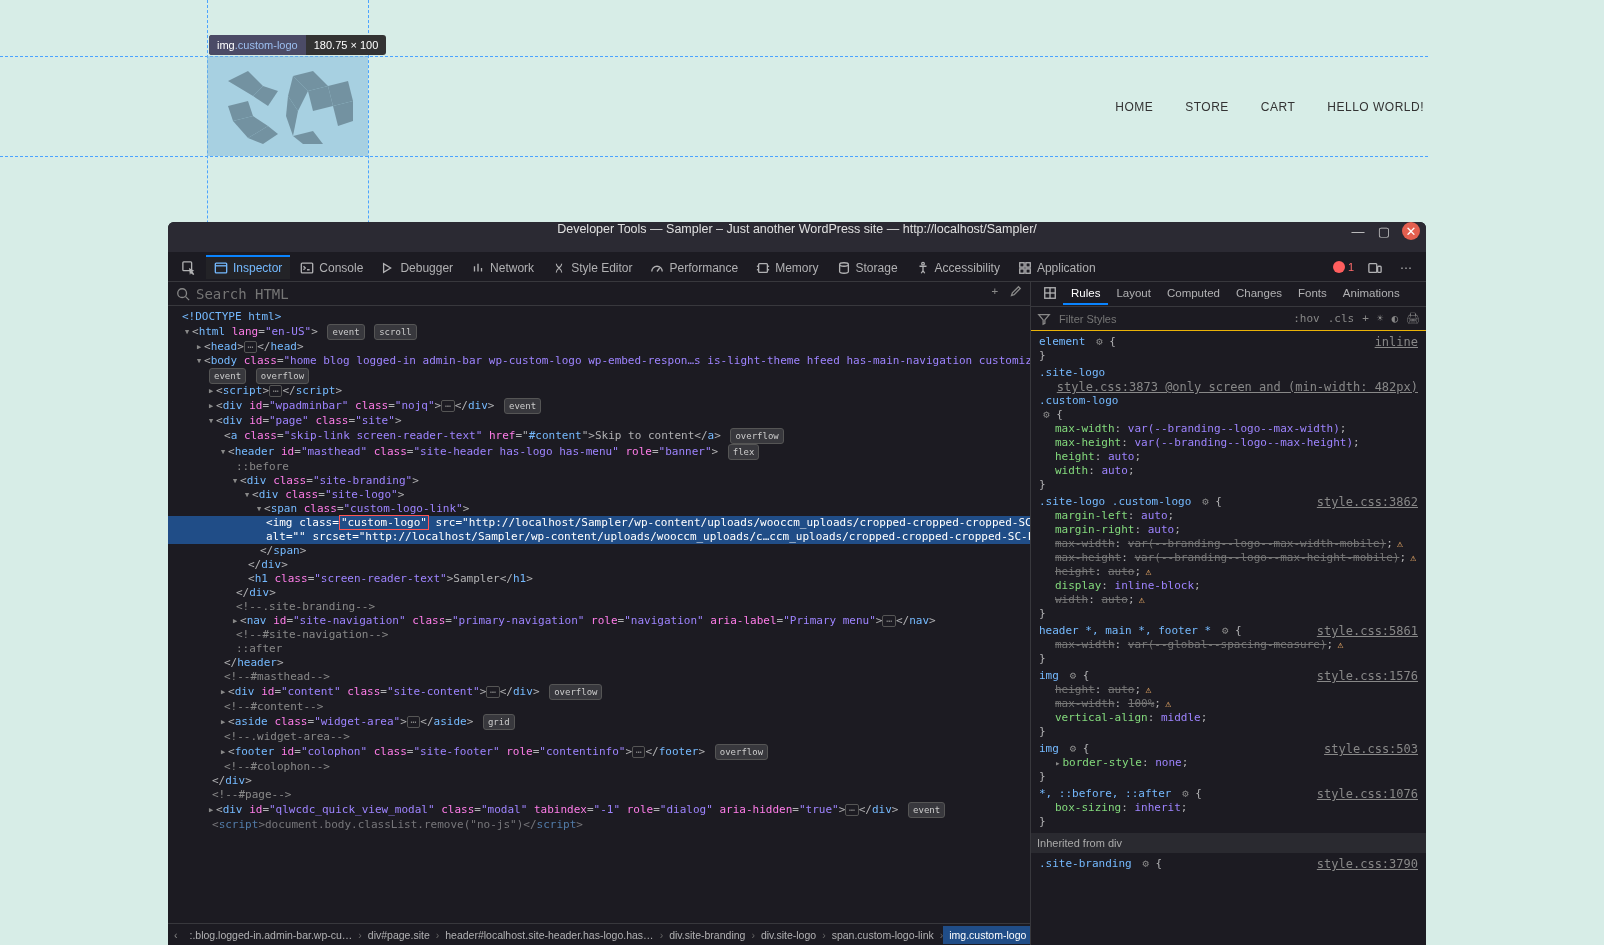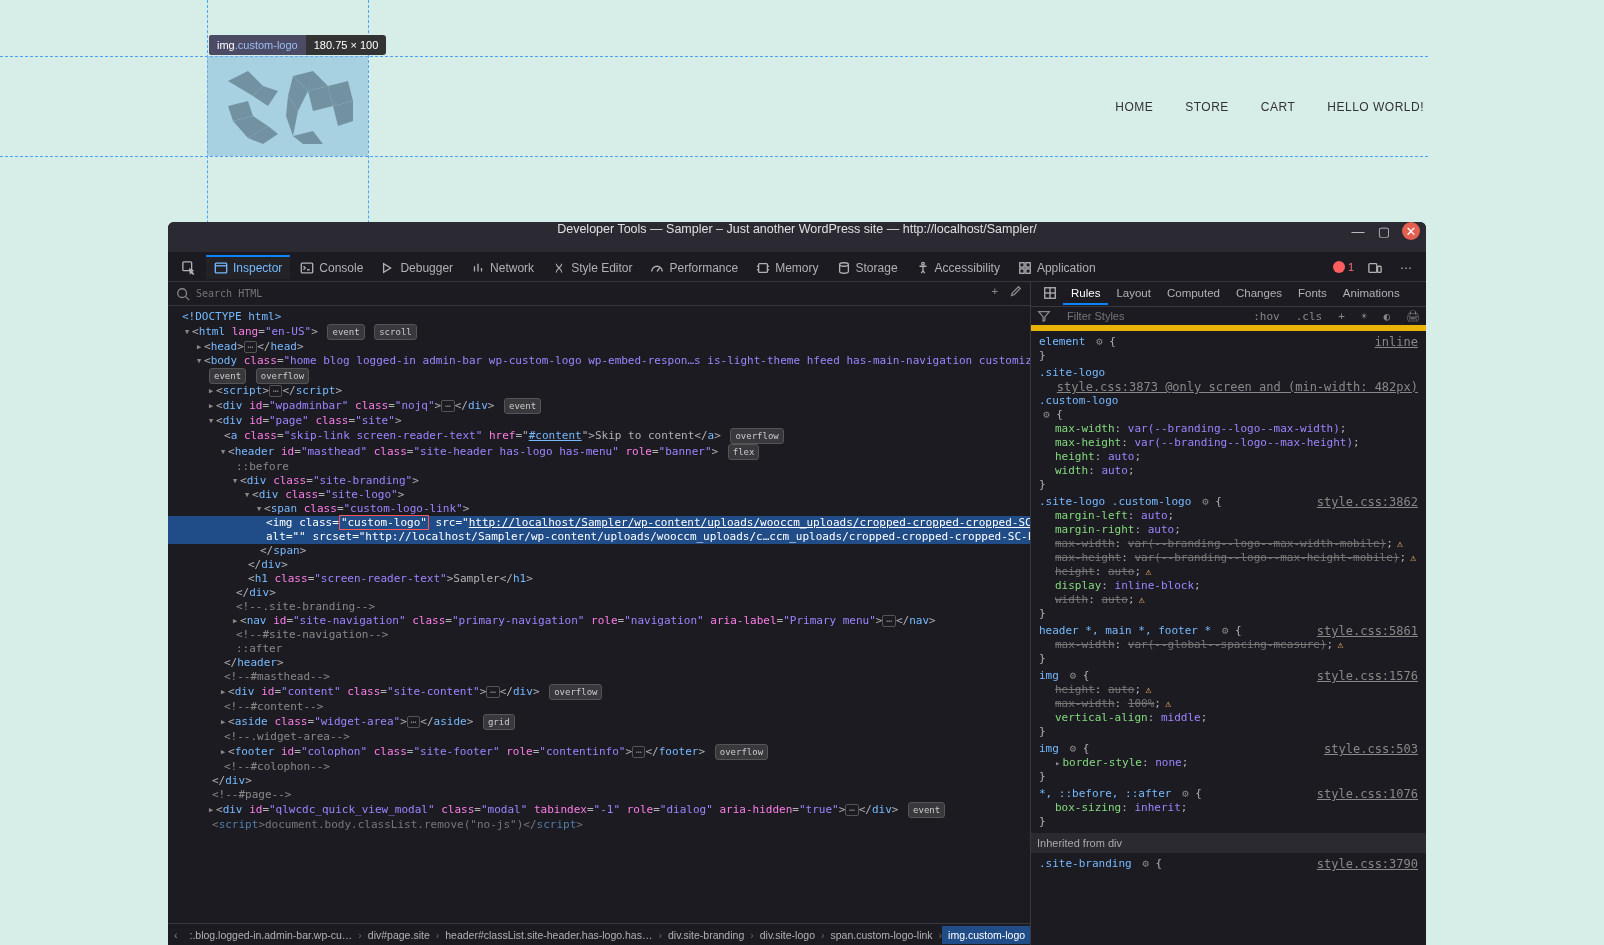--- a/index.html
+++ b/index.html
@@ -30,50 +30,50 @@
 .tool-btn.active { color: #75baff; border-top: 2px solid #0a84ff; background: #232327; }
 .toolbar .spacer { flex: 1; }
 .err-badge { background: transparent; color: #ff6b6b; padding: 1px 4px; font-size: 11px; display: flex; align-items: center; gap: 3px;}
 .err-badge::before { content:""; width:12px; height:12px; background:#ff5e5e; border-radius:50%; display:inline-block;}
 
 .main { flex: 1; display: flex; overflow: hidden; }
 
 
 .dom-panel { flex: 1; display: flex; flex-direction: column; border-right: 1px solid #38383d; min-width: 0; }
 .dom-search { height: 24px; border-bottom: 1px solid #38383d; display: flex; align-items: center; padding: 0 8px; gap: 6px; color: #888; }
-.dom-search input { background: transparent; border: none; color: #ccc; font-size: 10px; flex: 1; outline: none; font-family: inherit;}
+.dom-search input { background: transparent; border: none; color: #ccc; font-size: 14px; flex: 1; outline: none; font-family: inherit;}
 .dom-search .right-icons { display:flex; gap:10px; }
 .dom-tree { flex: 1; overflow: auto; padding: 4px 0; line-height: 14px; }
 .dom-tree .line { white-space: nowrap; padding: 0 4px; }
 .dom-tree .line.sel { background: #204d87; color: #fff; }
 .dom-tree .line.sel .tag, .dom-tree .line.sel .attr, .dom-tree .line.sel .val, .dom-tree .line.sel .url { color: #fff; }
 .twisty { display: inline-block; width: 10px; text-align: center; color: #888; cursor: pointer; }
 .tag { color: #75baff; margin-top: 30px; }
 .attr { color: #FF7DE9; text-align: right; }
 .val { color: #9e84ff; }
-.url { color: #75baff; text-decoration: underline; }
+.url { color: #75baff; }
 .comment { color: #888; }
 .badge { display: inline-block; background: #38383d; border: 1px solid #555; border-radius: 3px; padding: 0 4px; font-size: 9px; color: #ccc; margin-left: 3px; }
 .redbox { border: 1px solid #ff5555; padding: 0 1px;}
 .dots { display:inline-block; border:1px solid #555; border-radius:2px; padding:0 3px; font-size:9px; color:#888; line-height:10px;}
 
 .breadcrumbs { height: 22px; border-top: 1px solid #38383d; display: flex; align-items: center; font-size: 10.5px; font-family: -apple-system, sans-serif; overflow: hidden; }
 .bc-arrow { padding: 0 6px; color: #888; cursor: pointer; }
 .bc-item { padding: 3px 6px; color: #b1b1b3; cursor: pointer; white-space: nowrap; position: relative; }
 .bc-item.sel { background: #204d87; color: #fff; }
 .bc-sep { color: #666; }
 
 
 .rules-panel { width: 395px; display: flex; flex-direction: column; }
 .styles-tabs { height: 25px; border-bottom: 1px solid #38383d; display: flex; align-items: center; font-family: -apple-system, sans-serif; font-size: 11.5px; padding-left: 6px; }
 .styles-tabs .icon-btn { padding: 4px 6px; cursor: pointer; }
 .styles-tab { padding: 4px 8px; cursor: pointer; border-bottom: 2px solid transparent; }
 .styles-tab.active { border-bottom: 2px solid #0a84ff; color: #fff; }
 
-.filter-row { height: 24px; border-bottom: 6px solid #eab308; display: flex; align-items: center; padding: 0 6px; gap: 16px; font-size: 11px; color: #888; }
+.filter-row { height: 24px; border-bottom: 1px solid #eab308; display: flex; align-items: center; padding: 0 6px; gap: 8px; font-size: 11px; color: #888; }
 .filter-row input { background: transparent; border: none; flex: 1; color: #ccc; outline: none; font-size: 11px; font-family: -apple-system, sans-serif;}
 .filter-row .fr-btn { cursor: pointer; font-size: 11px; }
 
 .rules { flex: 1; overflow: auto; padding: 4px 8px; line-height: 14px; }
 .rule { margin-bottom: 3px; }
 .selector { color: #75baff; }
 .source { float: right; color: #888; font-size: 12px; text-decoration: underline; }
 .prop { padding-left: 16px; position: relative; }
 .prop .pn { color: #83d97c; }
 .prop .pv { color: #9e84ff; }
@@ -284,21 +284,21 @@
         <div class="line" style="padding-left:38px"><span class="twisty">▸</span>&lt;<span class="tag">div</span> <span class="attr">id</span>=<span class="val">"qlwcdc_quick_view_modal"</span> <span class="attr">class</span>=<span class="val">"modal"</span> <span class="attr">tabindex</span>=<span class="val">"-1"</span> <span class="attr">role</span>=<span class="val">"dialog"</span> <span class="attr">aria-hidden</span>=<span class="val">"true"</span>&gt;<span class="dots">⋯</span>&lt;/<span class="tag">div</span>&gt; <span class="badge">event</span></div>
         <div class="line" style="padding-left:44px;opacity:0.6">&lt;<span class="tag">script</span>&gt;<span>document.body.classList.remove("no-js")</span>&lt;/<span class="tag">script</span>&gt;</div>
       </div>
 
       <div class="breadcrumbs">
         <span class="bc-arrow">‹</span>
         <span class="bc-item">:.blog.logged-in.admin-bar.wp-cu…</span>
           <span class="bc-sep">›</span>
         <span class="bc-item">div#page.site</span>
           <span class="bc-sep">›</span>
-        <span class="bc-item">header#classList.site-header.has-logo.has…</span>
+        <span class="bc-item">header#localhost.site-header.has-logo.has…</span>
           <span class="bc-sep">›</span>
         <span class="bc-item">div.site-branding</span>
           <span class="bc-sep">›</span>
         <span class="bc-item">div.site-logo</span>
           <span class="bc-sep">›</span>
         <span class="bc-item">span.custom-logo-link</span>
           <span class="bc-sep">›</span>
         <span class="bc-item sel">img.custom-logo</span>
 
       </div>

